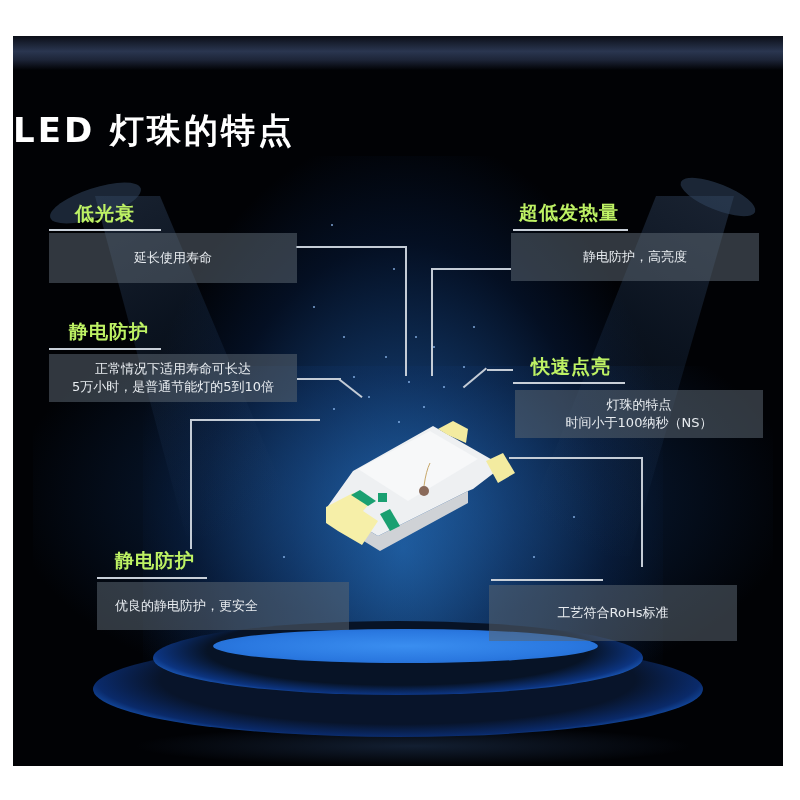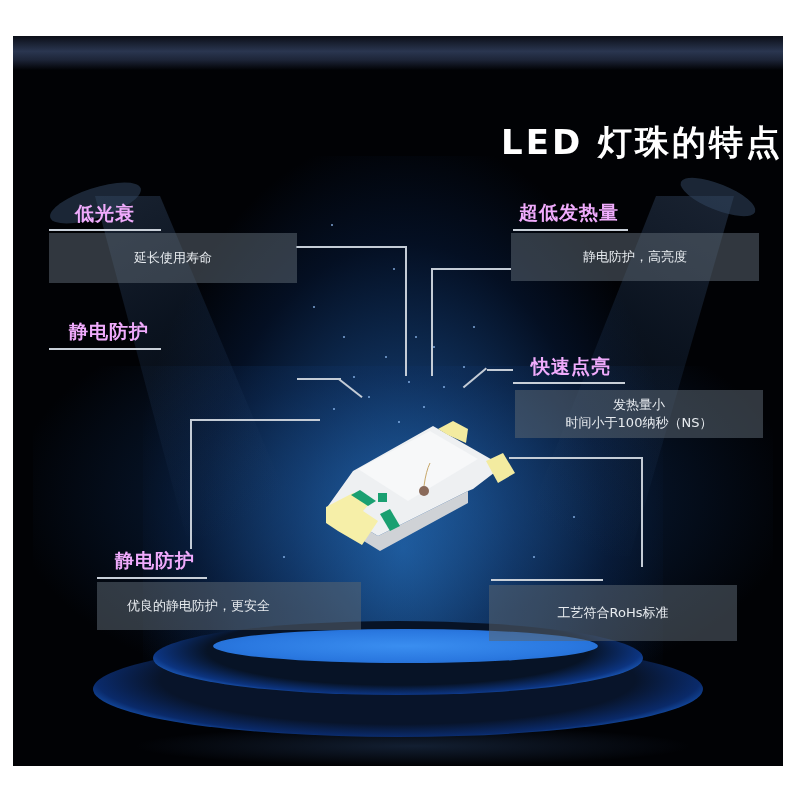--- a/index.html
+++ b/index.html
@@ -19,25 +19,25 @@
   .spot-left-cap { position: absolute; left: 35px; top: 152px; width: 95px; height: 30px; border-radius: 50%;
                    background: rgba(50,70,95,0.55); transform: rotate(-18deg); }
   .spot-right { position: absolute; left: 500px; top: 160px; width: 260px; height: 360px;
                 background: linear-gradient(210deg, rgba(60,80,110,0.45) 0%, rgba(40,70,110,0.25) 40%, rgba(1,2,5,0) 90%);
                 clip-path: polygon(55% 0%, 85% 0%, 45% 100%, 0% 100%); }
   .spot-right-cap { position: absolute; left: 665px; top: 148px; width: 80px; height: 26px; border-radius: 50%;
                     background: rgba(50,70,95,0.55); transform: rotate(22deg); }
   .stars { position: absolute; inset: 0; }
   .star { position: absolute; width: 2px; height: 2px; border-radius: 50%; background: #9cc8ff; opacity: 0.8; }
 
-  .title { position: absolute; left: 0; width: 100%; top: 72px; text-align: right;
+  .title { position: absolute; left: 0; width: 100%; top: 72px; text-align: left;
            color: #ffffff; font-size: 34px; font-weight: bold; letter-spacing: 3px;
-           font-family: "DejaVu Sans", sans-serif; margin-top: 12px; }
+           font-family: "DejaVu Sans", sans-serif; }
 
-  .feature-title { position: absolute; color: #f0abfc; font-weight: bold; font-size: 19px; letter-spacing: 1px;
+  .feature-title { position: absolute; color: #bef264; font-weight: bold; font-size: 19px; letter-spacing: 1px;
                    padding-bottom: 4px; }
   .feature-underline { position: absolute; height: 2px; background: #c8cfd8; }
   .feature-box { position: absolute; background: rgba(90,100,112,0.55); color: #e8ecf0;
                  font-size: 13px; line-height: 18px; display: flex; flex-direction: column;
                  justify-content: center; align-items: center; text-align: center; }
   .line { position: absolute; background: #c4ccd6; }
   .hline { height: 2px; }
   .vline { width: 2px; }
 
   
@@ -139,31 +139,35 @@
   </div>
 
   <div class="feature-title" style="left:506px;top:164px">超低发热量</div>
   <div class="feature-underline" style="left:500px;top:193px;width:115px"></div>
   <div class="feature-box" style="left:498px;top:197px;width:248px;height:48px">
     <span>静电防护，高亮度</span>
   </div>
 
   <div class="feature-title" style="left:56px;top:283px">静电防护</div>
   <div class="feature-underline" style="left:36px;top:312px;width:112px"></div>
+  <div class="feature-box" style="left:36px;top:318px;width:248px;height:48px">
+    <span>正常情况下适用寿命可长达</span>
+    <span>5万小时，是普通节能灯的5到10倍</span>
+  </div>
 
   <div class="feature-title" style="left:518px;top:318px">快速点亮</div>
   <div class="feature-underline" style="left:500px;top:346px;width:112px"></div>
   <div class="feature-box" style="left:502px;top:354px;width:248px;height:48px">
-    <span>发热量小</span>
+    <span>灯珠的特点</span>
     <span>时间小于100纳秒（NS）</span>
   </div>
 
   <div class="feature-title" style="left:102px;top:512px">静电防护</div>
   <div class="feature-underline" style="left:84px;top:541px;width:110px"></div>
-  <div class="feature-box" style="left:84px;top:546px;width:248px;height:48px;align-items:flex-start;padding-left:16px">
+  <div class="feature-box" style="left:84px;top:546px;width:248px;height:48px;align-items:flex-start;padding-left:4px">
     <span style="padding-left:14px">优良的静电防护，更安全</span>
   </div>
 
   <div class="feature-underline" style="left:478px;top:543px;width:112px"></div>
   <div class="feature-box" style="left:476px;top:549px;width:248px;height:56px">
     <span>工艺符合RoHs标准</span>
   </div>
 </div>
 
 </body></html>

